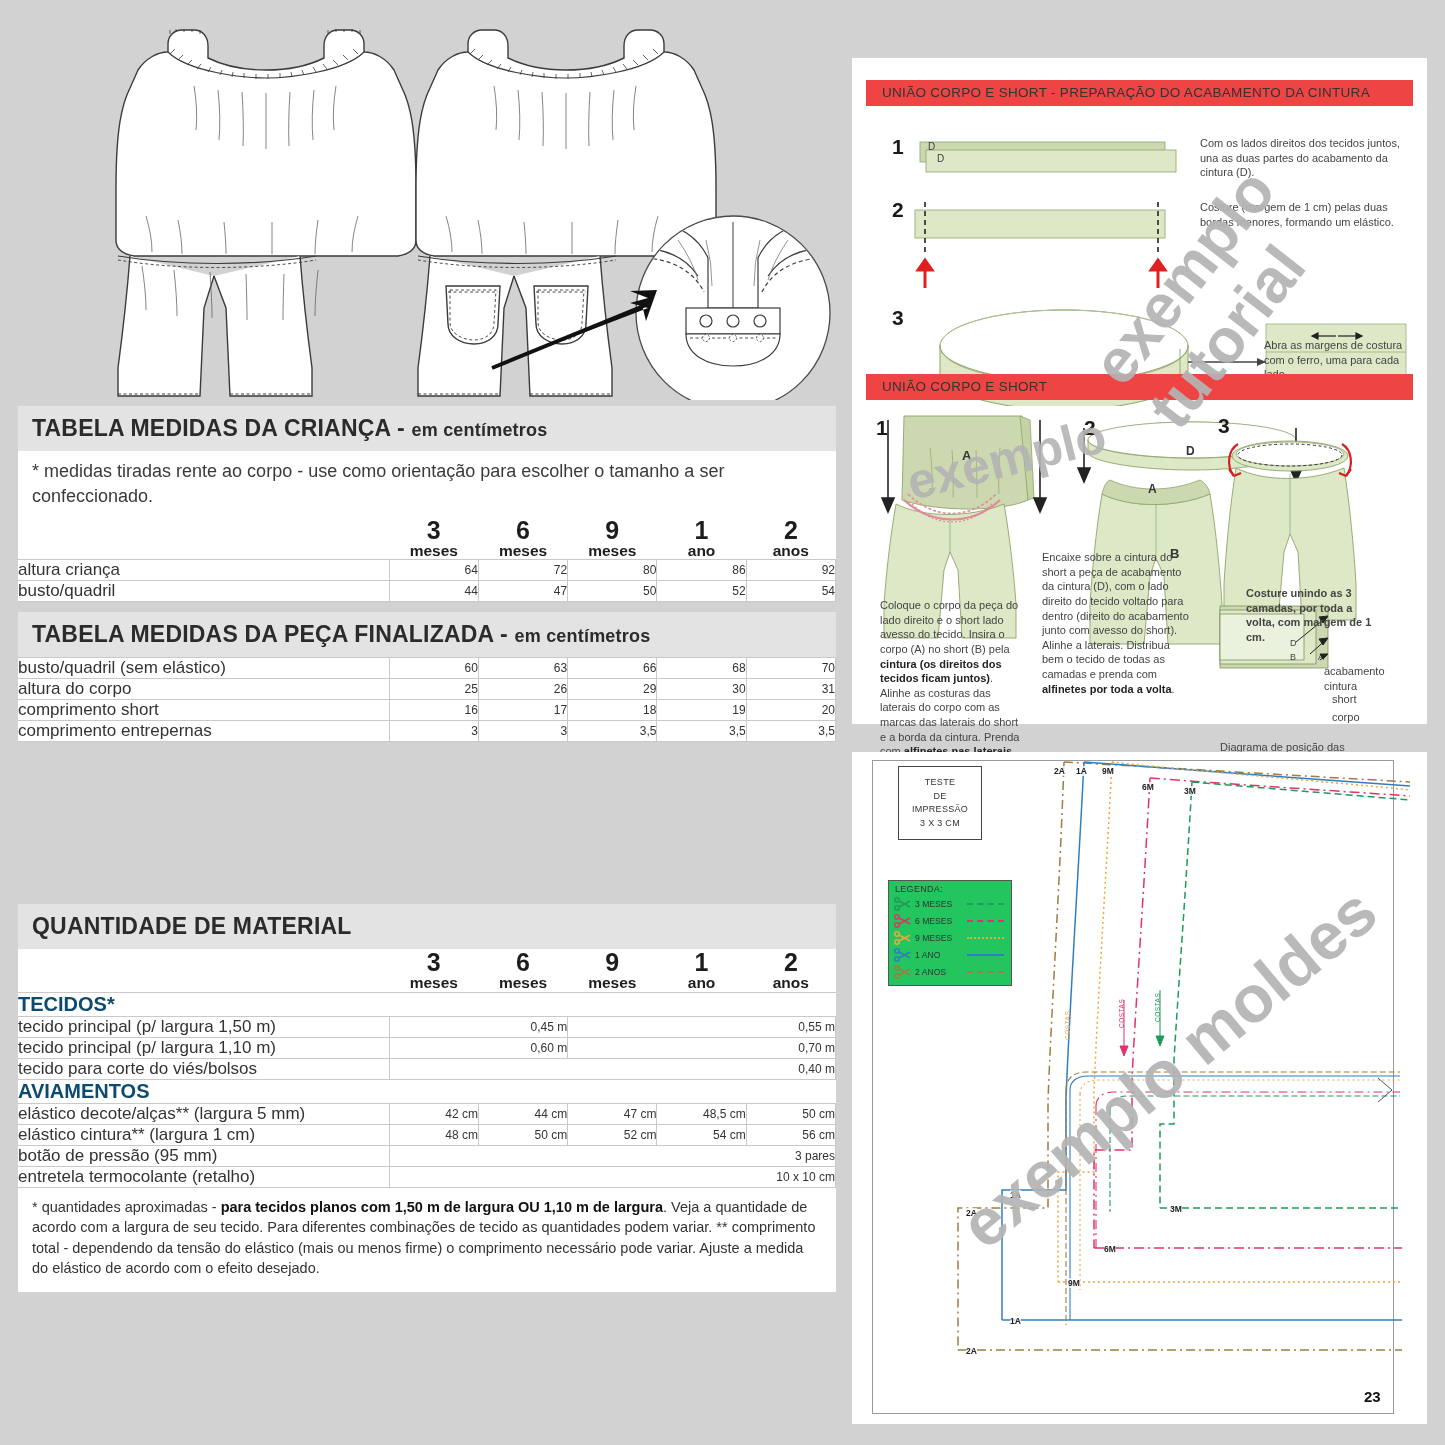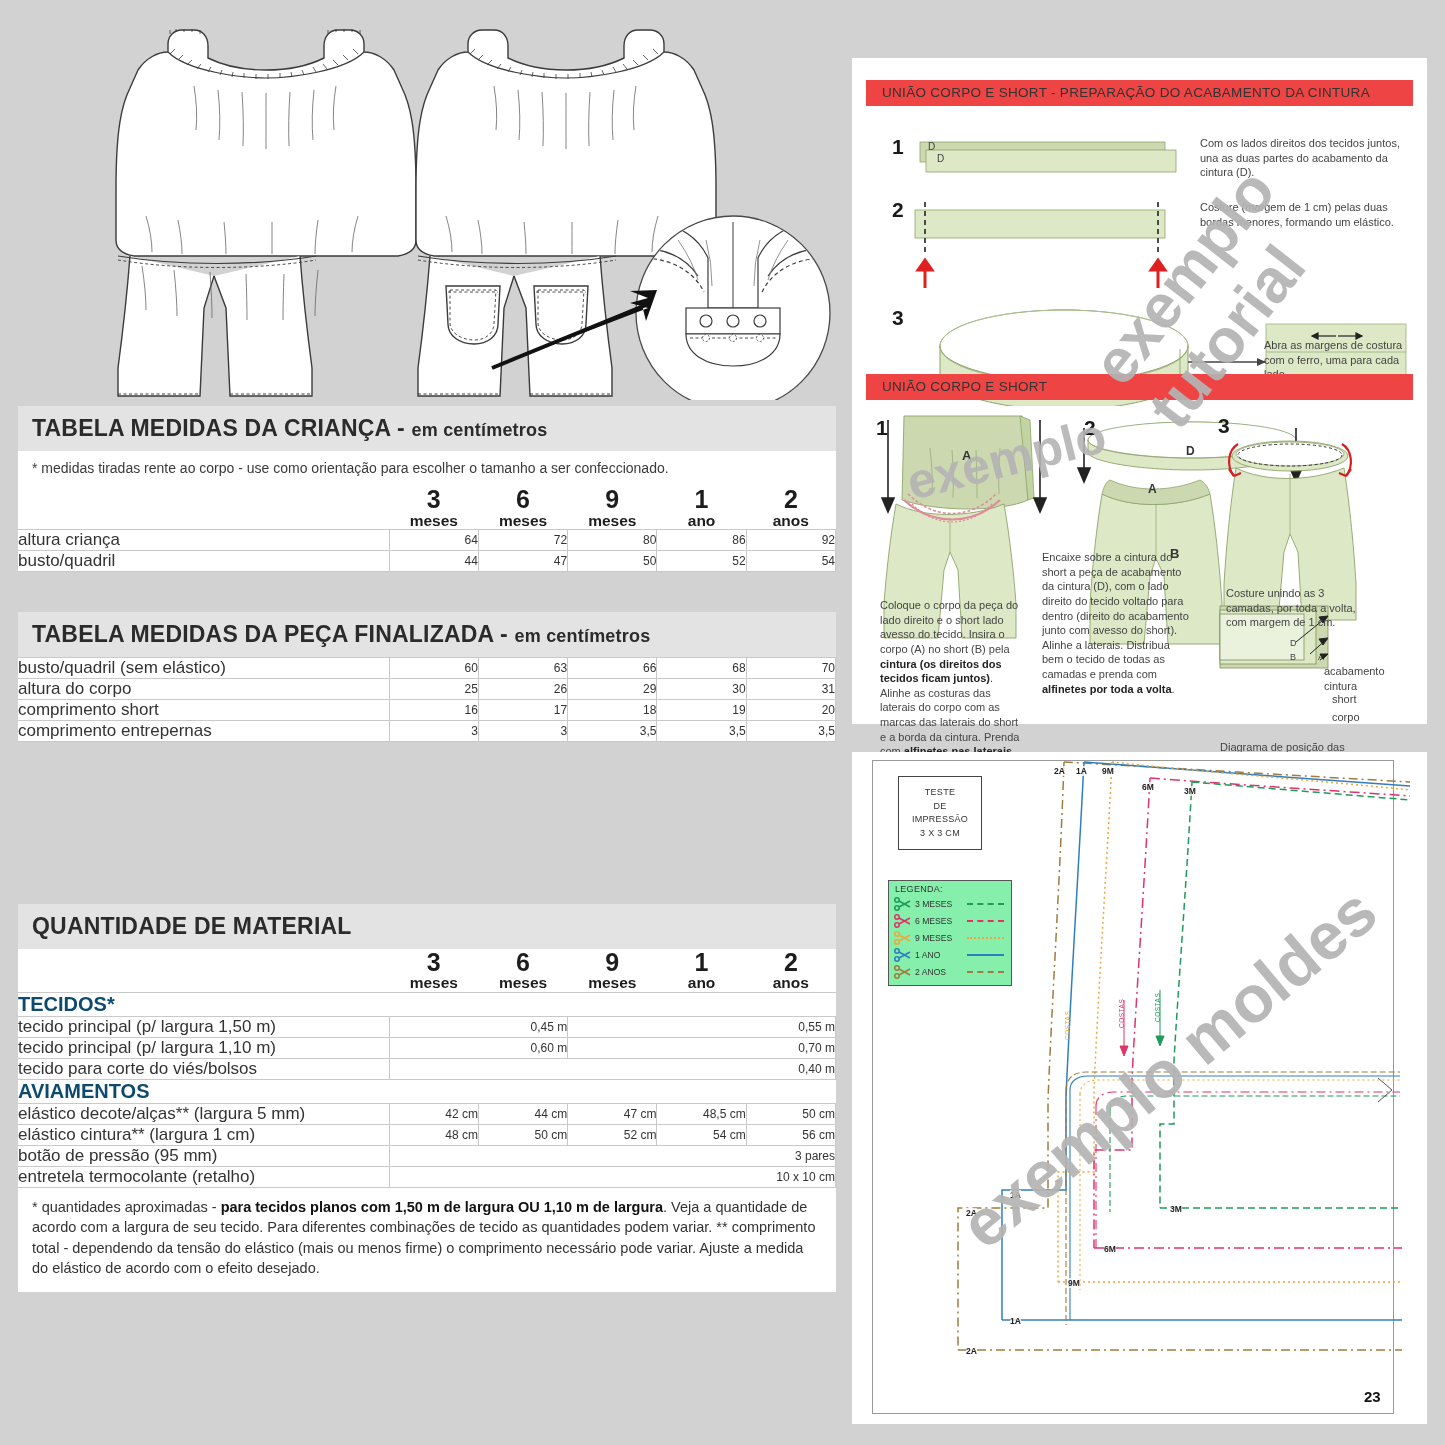--- a/index.html
+++ b/index.html
@@ -21,21 +21,21 @@
   
   .tbl-block{background:#ffffff;width:818px;box-sizing:border-box;}
   .tbl-head{
     background:#e3e3e3;
     padding:9px 14px 9px 14px;
     font-size:23px;font-weight:bold;color:#2b2b2b;letter-spacing:.2px;
   }
   .tbl-head .sub{font-size:18px;font-weight:bold;}
   .tbl-note{
     padding:8px 14px 8px 14px;
-    font-size:14px;color:#3a3a3a;line-height:1.38;
+    font-size:18px;color:#3a3a3a;line-height:1.38;
   }
   table.meas{border-collapse:collapse;width:100%;table-layout:fixed;font-size:17px;color:#2e2e2e;}
   table.meas td,table.meas th{border:1px solid #c9c9c9;padding:0;}
   .lbl{padding:7px 12px;text-align:left;font-size:17px;color:#333;border-left:none !important;}
   .val{text-align:right;padding:7px 2px;font-size:12px;color:#333;}
   .sizehdr{border:none !important;text-align:center;padding:4px 0 8px 0;line-height:1.05;}
   .sizehdr .n{display:block;font-size:25px;font-weight:bold;color:#1d1d1d;}
   .sizehdr .u{display:block;font-size:15.5px;font-weight:bold;color:#1d1d1d;}
   .noborder{border:none !important;}
   .grp{font-size:20px;font-weight:bold;color:#0c4a6e;padding:8px 12px;border-left:none !important;}
@@ -63,21 +63,21 @@
 
   .wm{
     position:absolute;color:#b4b4b4;font-weight:bold;
     font-family:"Liberation Sans",sans-serif;
     pointer-events:none;user-select:none;
   }
   .wm-tut{left:1060px;top:175px;font-size:62px;transform:rotate(-52deg);opacity:.92;}
   .wm-ex{left:905px;top:430px;font-size:50px;transform:rotate(-14deg);opacity:.9;}
   .wm-mold{left:910px;top:1030px;font-size:66px;transform:rotate(-40deg);opacity:.92;}
 
-  .legend-box{position:absolute;border:1px solid #555;background:#86efac;}
+  .legend-box{position:absolute;border:1px solid #555;background:#22c55e;}
   .legend-title{font-size:9px;color:#333;padding:3px 0 1px 6px;letter-spacing:.3px;}
   .leg-row{display:flex;align-items:center;height:17px;padding-left:5px;}
   .leg-name{font-size:8.6px;color:#333;width:52px;padding-left:3px;}
   .leg-line{flex:1;height:0;border-top-width:2px;margin-right:7px;}
 
   .test-box{position:absolute;border:1.5px solid #444;background:#fff;
     display:flex;align-items:center;justify-content:center;text-align:center;
     font-size:9px;color:#333;line-height:1.5;letter-spacing:.3px;}
 
   .pagenum{position:absolute;font-size:15px;font-weight:bold;color:#111;}
@@ -581,32 +581,32 @@
       <div class="stepnum" style="left:366px;top:356px;">3</div>
 
       <div class="captxt" style="left:28px;top:540px;width:145px;">
         <span>Coloque o corpo da peça do lado direito e o short lado avesso do tecido. Insira o corpo (A) no short (B) pela </span><b>cintura (os direitos dos tecidos ficam juntos)</b><span>. Alinhe as costuras das laterais do corpo com as marcas das laterais do short e a borda da cintura. Prenda com </span><b>alfinetes nas laterais</b><span>.</span>
       </div>
 
       <div class="captxt" style="left:190px;top:492px;width:150px;">
         <span>Encaixe sobre a cintura do short a peça de acabamento da cintura (D), com o lado direito do tecido voltado para dentro (direito do acabamento junto com avesso do short). Alinhe a laterais. Distribua bem o tecido de todas as camadas e prenda com </span><b>alfinetes por toda a volta</b><span>.</span>
       </div>
 
-      <div class="captxt" style="left:374px;top:528px;width:130px;">Costure unindo as 3 camadas, por toda a volta, com margem de 1 cm.</div>
+      <div class="captxt" style="left:394px;top:528px;width:130px;font-weight:bold;">Costure unindo as 3 camadas, por toda a volta, com margem de 1 cm.</div>
 
       <div class="captxt" style="left:472px;top:606px;width:82px;">acabamento cintura</div>
       <div class="captxt" style="left:480px;top:634px;width:70px;">short</div>
       <div class="captxt" style="left:480px;top:652px;width:70px;">corpo</div>
       <div class="captxt" style="left:368px;top:682px;width:125px;">Diagrama de posição das 3 camadas de tecido.</div>
     </div>
 
     <div class="panel mold-panel">
       <div class="molde-frame" style="left:20px;top:8px;width:520px;height:652px;"></div>
 
-      <div class="test-box" style="left:46px;top:24px;width:82px;height:72px;">
+      <div class="test-box" style="left:46px;top:14px;width:82px;height:72px;">
         <div>
           <div>TESTE</div>
           <div>DE</div>
           <div>IMPRESSÃO</div>
           <div>3 X 3 CM</div>
         </div>
       </div>
 
       <div class="legend-box" style="left:36px;top:128px;width:122px;height:104px;">
         <div class="legend-title">LEGENDA:</div>

